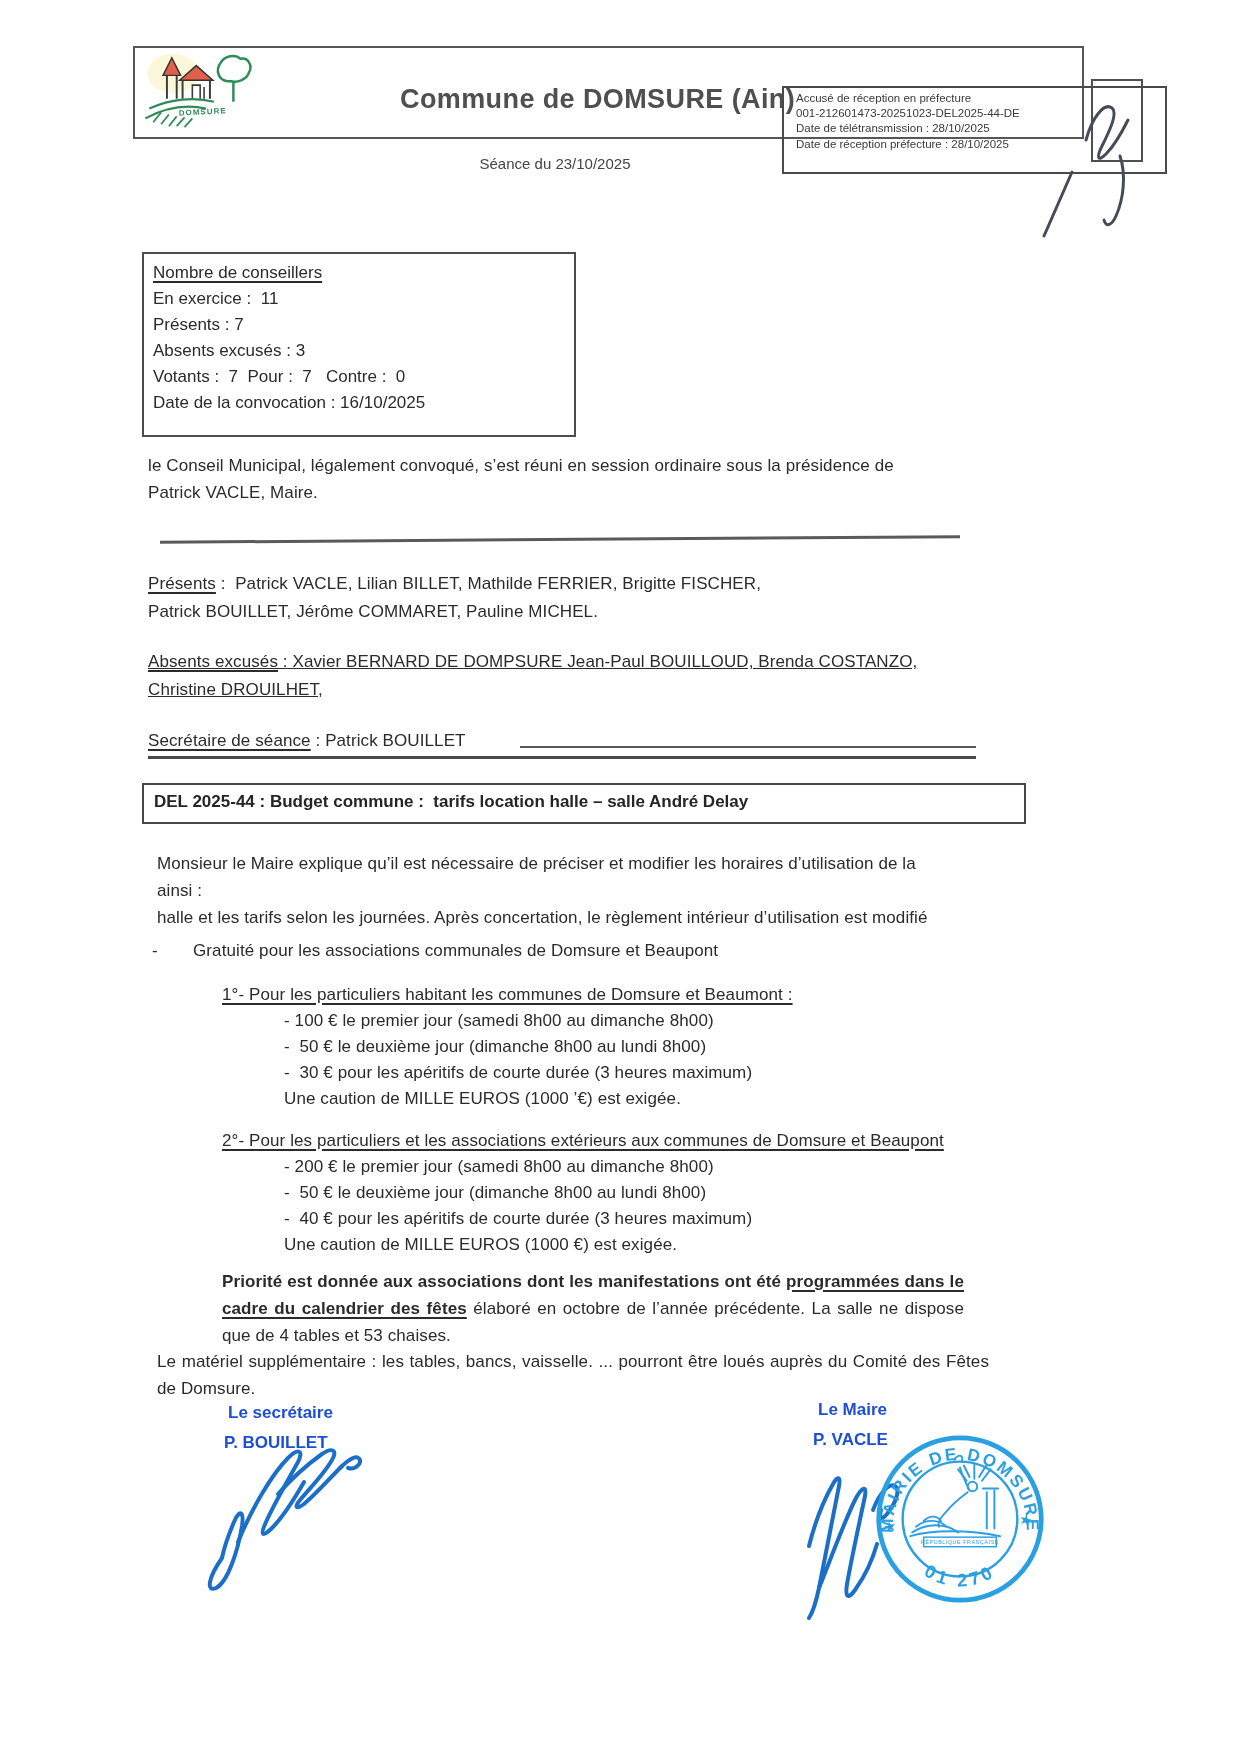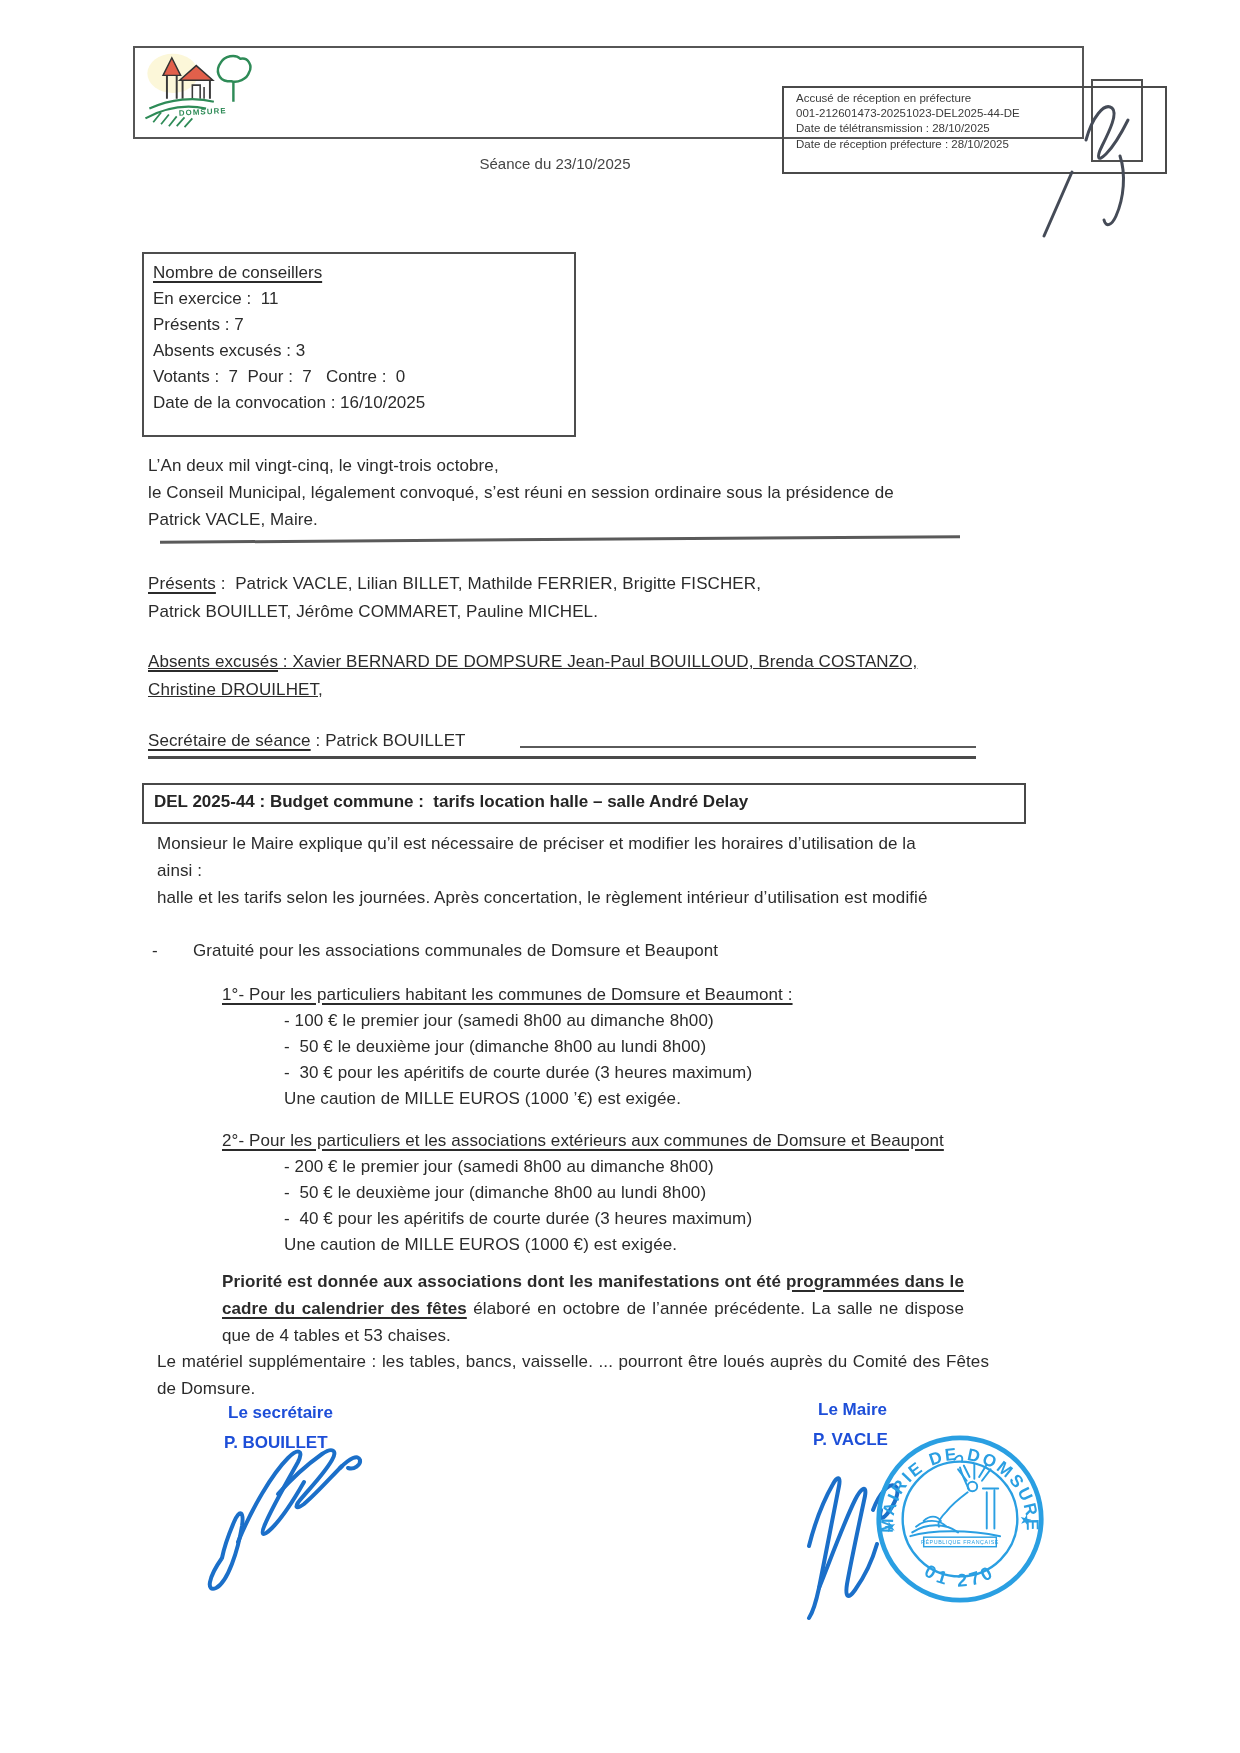--- a/index.html
+++ b/index.html
@@ -51,20 +51,21 @@
 
     <path d="M 40,52 L 40,32 L 68,32 L 68,52" stroke="#3a3a3a" stroke-width="2" fill="none"></path>
     <polygon points="37,33 54,18 71,33" fill="#e2604b" stroke="#333" stroke-width="1.5"></polygon>
     <path d="M 50,52 L 50,38 L 58,38 L 58,52 M 62,52 L 62,40" stroke="#3a3a3a" stroke-width="1.6" fill="none"></path>
 
     <path d="M 6,62 C 28,52 52,50 72,55 M 2,72 C 24,60 46,58 64,62" stroke="#2e8b57" stroke-width="2.2" fill="none"></path>
     <path d="M 10,76 L 18,66 M 18,78 L 26,68 M 26,80 L 34,70 M 34,80 L 42,71 M 42,81 L 50,72" stroke="#2e8b57" stroke-width="1.8" fill="none"></path>
     <text x="36" y="68" font-size="8" font-weight="700" letter-spacing="1.2" fill="#2e8b57" transform="rotate(-3 60 64)">DOMSURE</text>
   </svg>
 
+  <div class="abs commune-title">Commune de DOMSURE (Ain)</div>
 
   <div class="abs stamp-box">
     <div>Accusé de réception en préfecture</div>
     <div>001-212601473-20251023-DEL2025-44-DE</div>
     <div>Date de télétransmission : 28/10/2025</div>
     <div>Date de réception préfecture : 28/10/2025</div>
   </div>
 
   <div class="abs paraph-box"></div>
   <svg class="abs" style="left:1030px;top:82px;z-index:4;" width="115" height="162" viewBox="0 0 115 162">
@@ -82,21 +83,20 @@
   <div class="abs counters-box">
     <div class="ul">Nombre de conseillers</div>
     <div class="pre">En exercice :  11</div>
     <div class="pre">Présents : 7</div>
     <div class="pre">Absents excusés : 3</div>
     <div class="pre">Votants :  7  Pour :  7   Contre :  0</div>
     <div class="pre">Date de la convocation : 16/10/2025</div>
   </div>
 
   <div class="abs txt" style="left:148px;top:452px;line-height:27px;">
-    <div>L’An deux mil vingt-cinq, le vingt-trois octobre,</div>
     <div>le Conseil Municipal, légalement convoqué, s’est réuni en session ordinaire sous la présidence de</div>
     <div>Patrick VACLE, Maire.</div>
   </div>
 
   <div class="abs rule" style="left:160px;top:538px;width:800px;height:2.5px;transform:rotate(-0.4deg);"></div>
 
   <div class="abs txt" style="left:148px;top:570px;line-height:28px;">
     <div><span class="ul">Présents</span><span class="pre"> :  Patrick VACLE, Lilian BILLET, Mathilde FERRIER, Brigitte FISCHER,</span></div>
     <div>Patrick BOUILLET, Jérôme COMMARET, Pauline MICHEL.</div>
   </div>
@@ -107,21 +107,21 @@
   </div>
 
   <div class="abs txt" style="left:148px;top:728px;">
     <span class="ul">Secrétaire de séance</span><span class="pre"> : Patrick BOUILLET</span>
   </div>
   <div class="abs rule" style="left:520px;top:746px;width:456px;height:2px;"></div>
   <div class="abs rule" style="left:148px;top:756px;width:828px;height:2.5px;background:#4a4a4a;"></div>
 
   <div class="abs del-box pre">DEL 2025-44 : Budget commune :  tarifs location halle – salle André Delay</div>
 
-  <div class="abs txt" style="left:157px;top:830px;line-height:27px;">
+  <div class="abs txt" style="left:157px;top:850px;line-height:27px;">
     <div>Monsieur le Maire explique qu’il est nécessaire de préciser et modifier les horaires d’utilisation de la</div>
     <div>ainsi :</div>
     <div>halle et les tarifs selon les journées. Après concertation, le règlement intérieur d’utilisation est modifié</div>
   </div>
 
   <div class="abs txt" style="left:152px;top:938px;">-</div>
   <div class="abs txt" style="left:193px;top:938px;">Gratuité pour les associations communales de Domsure et Beaupont</div>
 
   <div class="abs txt ul" style="left:222px;top:982px;">1°- Pour les particuliers habitant les communes de Domsure et Beaumont :</div>
   <div class="abs txt" style="left:284px;top:1008px;line-height:26px;">

